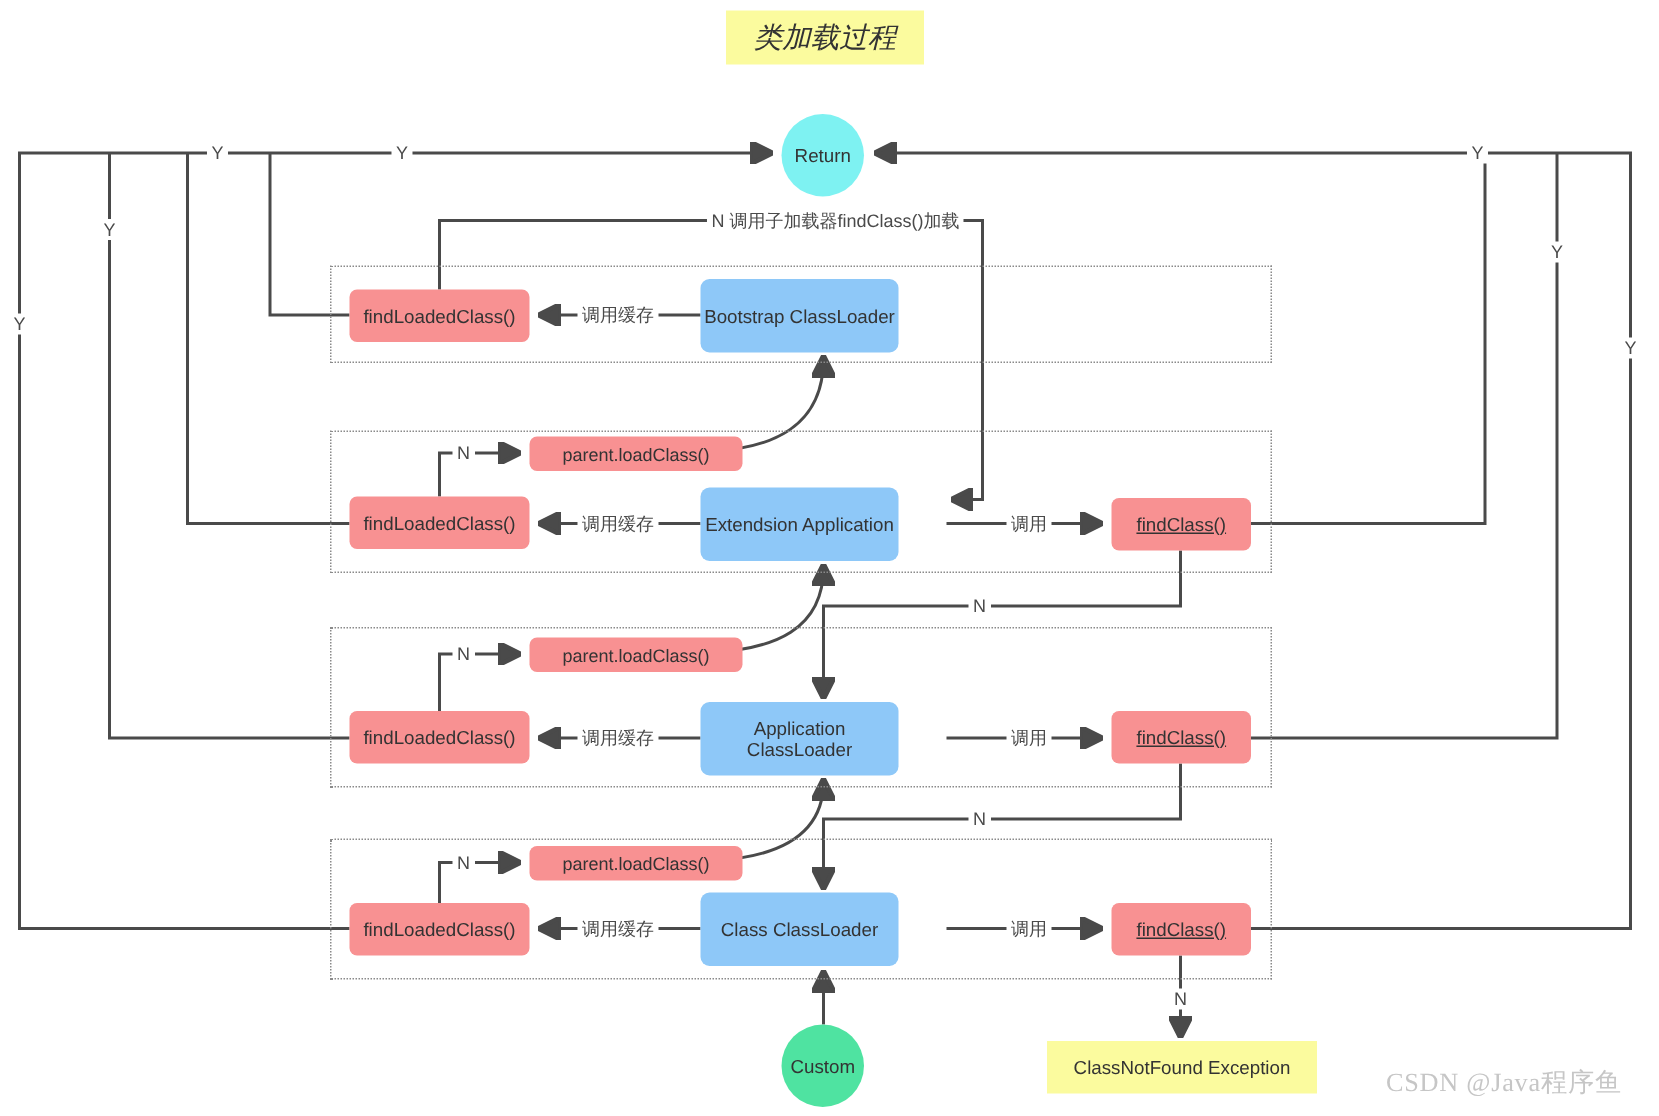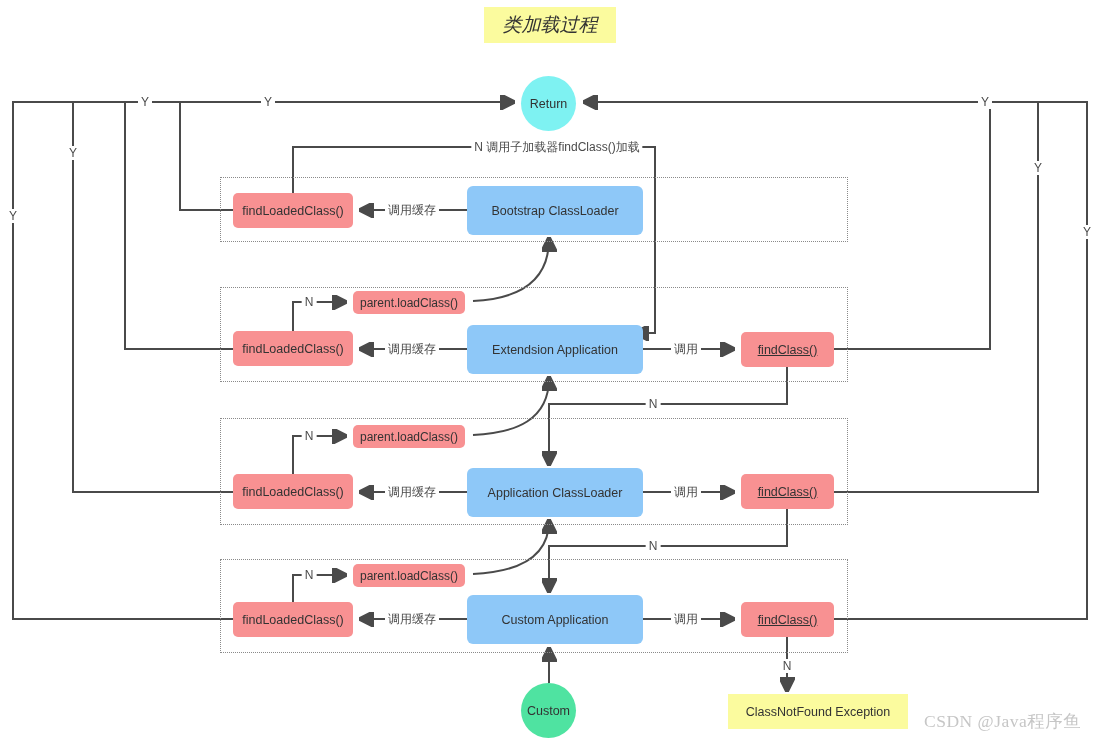--- a/index.html
+++ b/index.html
@@ -10,29 +10,29 @@
   html,body{margin:0;padding:0;background:#fff;}
   #canvas{position:relative;width:1106px;height:744px;background:#fff;overflow:hidden;
           font-family:"Liberation Sans","DejaVu Sans",sans-serif;color:var(--text);}
   #wires{position:absolute;left:0;top:0;width:1106px;height:744px;}
   #wires path{fill:none;stroke:var(--line);stroke-width:2;}
   #wires .arrowhead{fill:var(--line);}
   .node{position:absolute;display:flex;align-items:center;justify-content:center;
         font-size:12.5px;text-align:center;box-sizing:border-box;}
   .row{position:absolute;left:220px;width:628px;border:1px dotted var(--dot);box-sizing:border-box;background:transparent;}
   .flc{left:233px;width:120px;height:35px;background:var(--box-pink);border-radius:5px;text-align:center;}
-  .plc{left:353px;width:112px;height:23px;background:var(--box-pink);border-radius:5px;font-size:12px;}
+  .plc{left:353px;width:142px;height:23px;background:var(--box-pink);border-radius:5px;font-size:12px;}
   .fc{left:741px;width:93px;height:35px;background:var(--box-pink);border-radius:5px;text-decoration:underline;}
-  .cl{left:467px;width:176px;height:49px;background:var(--box-blue);border-radius:6px;}
+  .cl{left:467px;width:132px;height:49px;background:var(--box-blue);border-radius:6px;}
   .yellow{background:var(--box-yellow);}
   .circle{border-radius:50%;width:55px;height:55px;left:521px;}
   .lbl{position:absolute;transform:translate(-50%,-50%);background:#fff;padding:0 3px;
        font-size:12px;line-height:14px;color:var(--line);white-space:nowrap;}
   #title{left:484px;top:7px;width:132px;height:36px;font-size:19px;font-style:italic;}
-  #cnf{left:698px;top:694px;width:180px;height:35px;margin-left:30px;}
+  #cnf{left:698px;top:694px;width:180px;height:35px;}
   #watermark{position:absolute;left:924px;top:709px;font-size:17.5px;color:var(--watermark);
              white-space:nowrap;letter-spacing:.5px;font-family:Liberation Serif, serif;}
 </style>
 </head>
 <body>
 
 <div id="canvas">
 
   <svg id="wires" viewBox="0 0 1106 744">
     <defs>
@@ -82,21 +82,21 @@
   <div class="node flc" style="top:474px;">findLoadedClass()</div>
   <div class="node flc" style="top:602px;">findLoadedClass()</div>
 
   <div class="node plc" style="top:291px;">parent.loadClass()</div>
   <div class="node plc" style="top:425px;">parent.loadClass()</div>
   <div class="node plc" style="top:564px;">parent.loadClass()</div>
 
   <div class="node cl" style="top:186px;">Bootstrap ClassLoader</div>
   <div class="node cl" style="top:325px;">Extendsion Application</div>
   <div class="node cl" style="top:468px;">Application ClassLoader</div>
-  <div class="node cl" style="top:595px;">Custom Application</div>
+  <div class="node cl" style="top:595px;">Class ClassLoader</div>
 
   <div class="node fc" style="top:332px;">findClass()</div>
   <div class="node fc" style="top:474px;">findClass()</div>
   <div class="node fc" style="top:602px;">findClass()</div>
 
   <div class="node yellow" id="cnf">ClassNotFound Exception</div>
 
   <div class="lbl" style="left:145px;top:102px;">Y</div>
   <div class="lbl" style="left:268px;top:102px;">Y</div>
   <div class="lbl" style="left:73px;top:153px;">Y</div>

